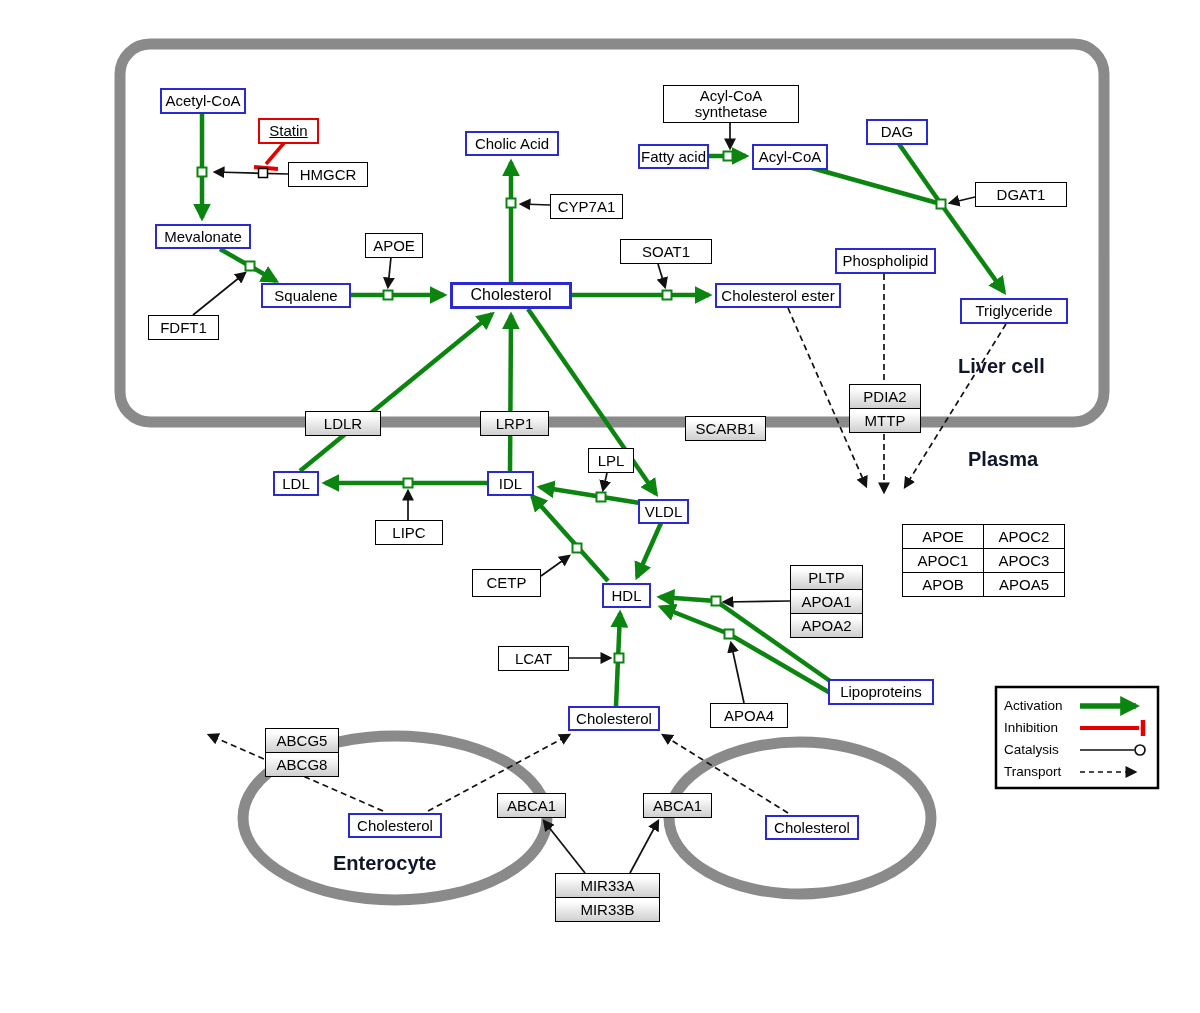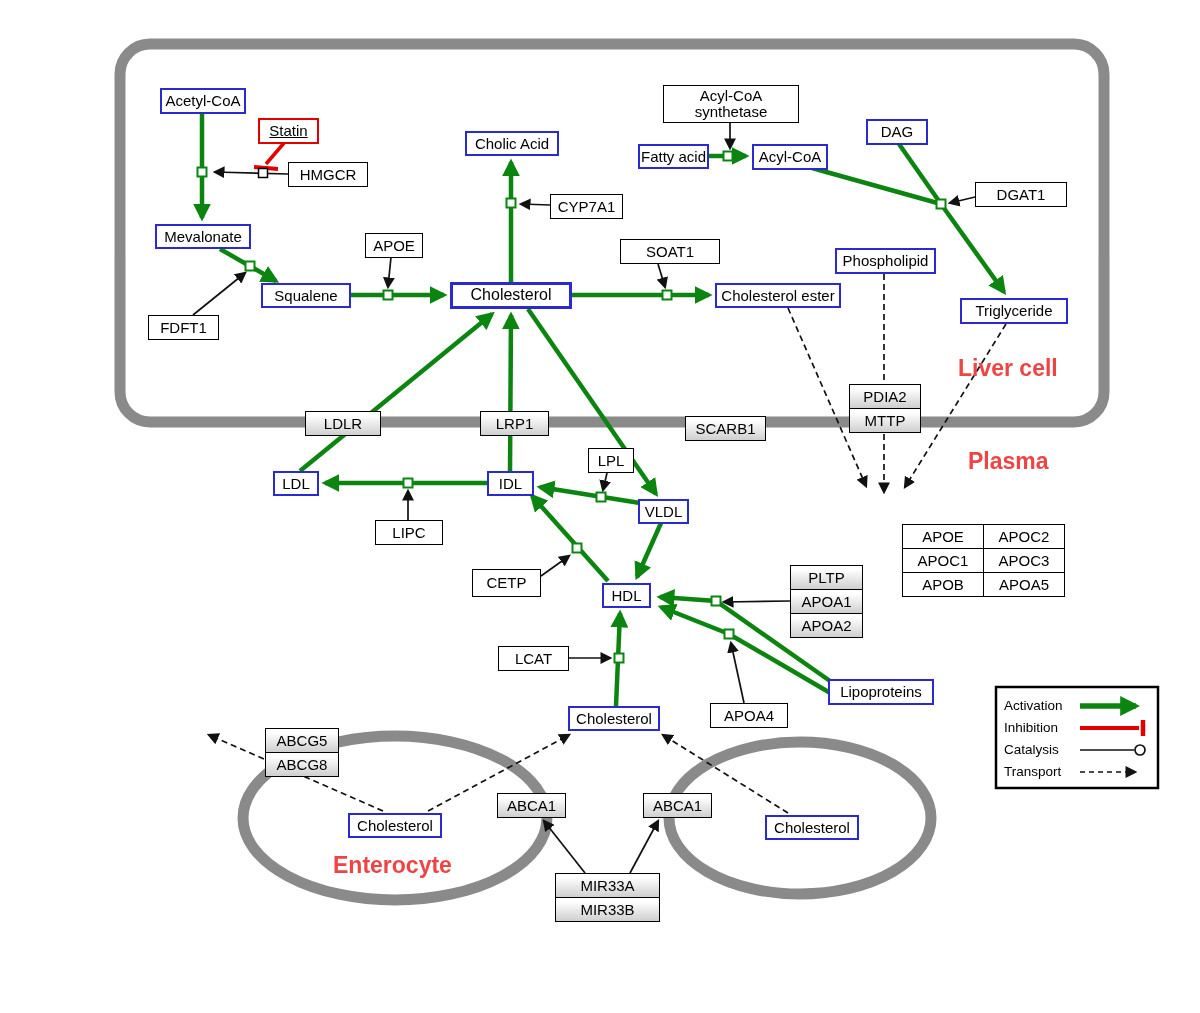--- a/index.html
+++ b/index.html
@@ -7,21 +7,21 @@
           font-family:"Liberation Sans",sans-serif;border-radius:8px;}
   #edges{position:absolute;left:0;top:0;}
   .node{position:absolute;box-sizing:border-box;display:flex;align-items:center;justify-content:center;
         text-align:center;background:#fff;font-size:15px;line-height:1.05;color:#000;}
   .blue{border:2.5px solid #2a2ad0;}
   .blue-thick{border:3px solid #2a2ad0;font-size:16px;}
   .red-box{border:2.5px solid #e40000;text-decoration:underline;}
   .enzyme{border:1.6px solid #000;}
   .mem{border:1.6px solid #000;background:linear-gradient(#ffffff 15%,#cfcfcf);}
   .cell{border:1.5px solid #000;}
-  .region-label{position:absolute;font-weight:bold;font-size:23px;color:#ef4444;background:transparent;}
+  .region-label{position:absolute;font-weight:bold;font-size:20px;color:#0f172a;background:transparent;}
   .legend-label{position:absolute;font-size:13.5px;color:#000;background:transparent;}
 </style>
 </head>
 <body>
 
 <div id="canvas">
 
   <svg id="edges" width="1200" height="1013" viewBox="0 0 1200 1013">
     <defs>
       <marker id="ag" viewBox="0 0 10 10" refX="8" refY="5" markerWidth="4" markerHeight="4" orient="auto">
@@ -130,21 +130,21 @@
   <div class="node blue" style="left:160px;top:88px;width:86px;height:26px">Acetyl-CoA</div>
   <div class="node red-box" style="left:258px;top:118px;width:61px;height:26px">Statin</div>
   <div class="node enzyme" style="left:288px;top:162px;width:80px;height:25px">HMGCR</div>
   <div class="node blue" style="left:155px;top:224px;width:96px;height:25px">Mevalonate</div>
   <div class="node enzyme" style="left:148px;top:315px;width:71px;height:25px">FDFT1</div>
   <div class="node blue" style="left:261px;top:283px;width:90px;height:25px">Squalene</div>
   <div class="node enzyme" style="left:365px;top:233px;width:58px;height:25px">APOE</div>
   <div class="node blue-thick" style="left:450px;top:282px;width:122px;height:27px">Cholesterol</div>
   <div class="node blue" style="left:465px;top:131px;width:94px;height:25px">Cholic Acid</div>
   <div class="node enzyme" style="left:550px;top:194px;width:73px;height:25px">CYP7A1</div>
-  <div class="node enzyme" style="left:620px;top:239px;width:100px;height:25px">SOAT1</div>
+  <div class="node enzyme" style="left:620px;top:239px;width:92px;height:25px">SOAT1</div>
   <div class="node blue" style="left:715px;top:283px;width:126px;height:25px">Cholesterol ester</div>
   <div class="node enzyme" style="left:663px;top:85px;width:136px;height:38px">Acyl-CoA synthetase</div>
   <div class="node blue" style="left:638px;top:144px;width:71px;height:25px">Fatty acid</div>
   <div class="node blue" style="left:752px;top:144px;width:76px;height:26px">Acyl-CoA</div>
   <div class="node blue" style="left:866px;top:119px;width:62px;height:26px">DAG</div>
   <div class="node enzyme" style="left:975px;top:182px;width:92px;height:25px">DGAT1</div>
   <div class="node blue" style="left:835px;top:248px;width:101px;height:26px">Phospholipid</div>
   <div class="node blue" style="left:960px;top:298px;width:108px;height:26px">Triglyceride</div>
 
   <div class="node mem" style="left:305px;top:411px;width:76px;height:25px">LDLR</div>

